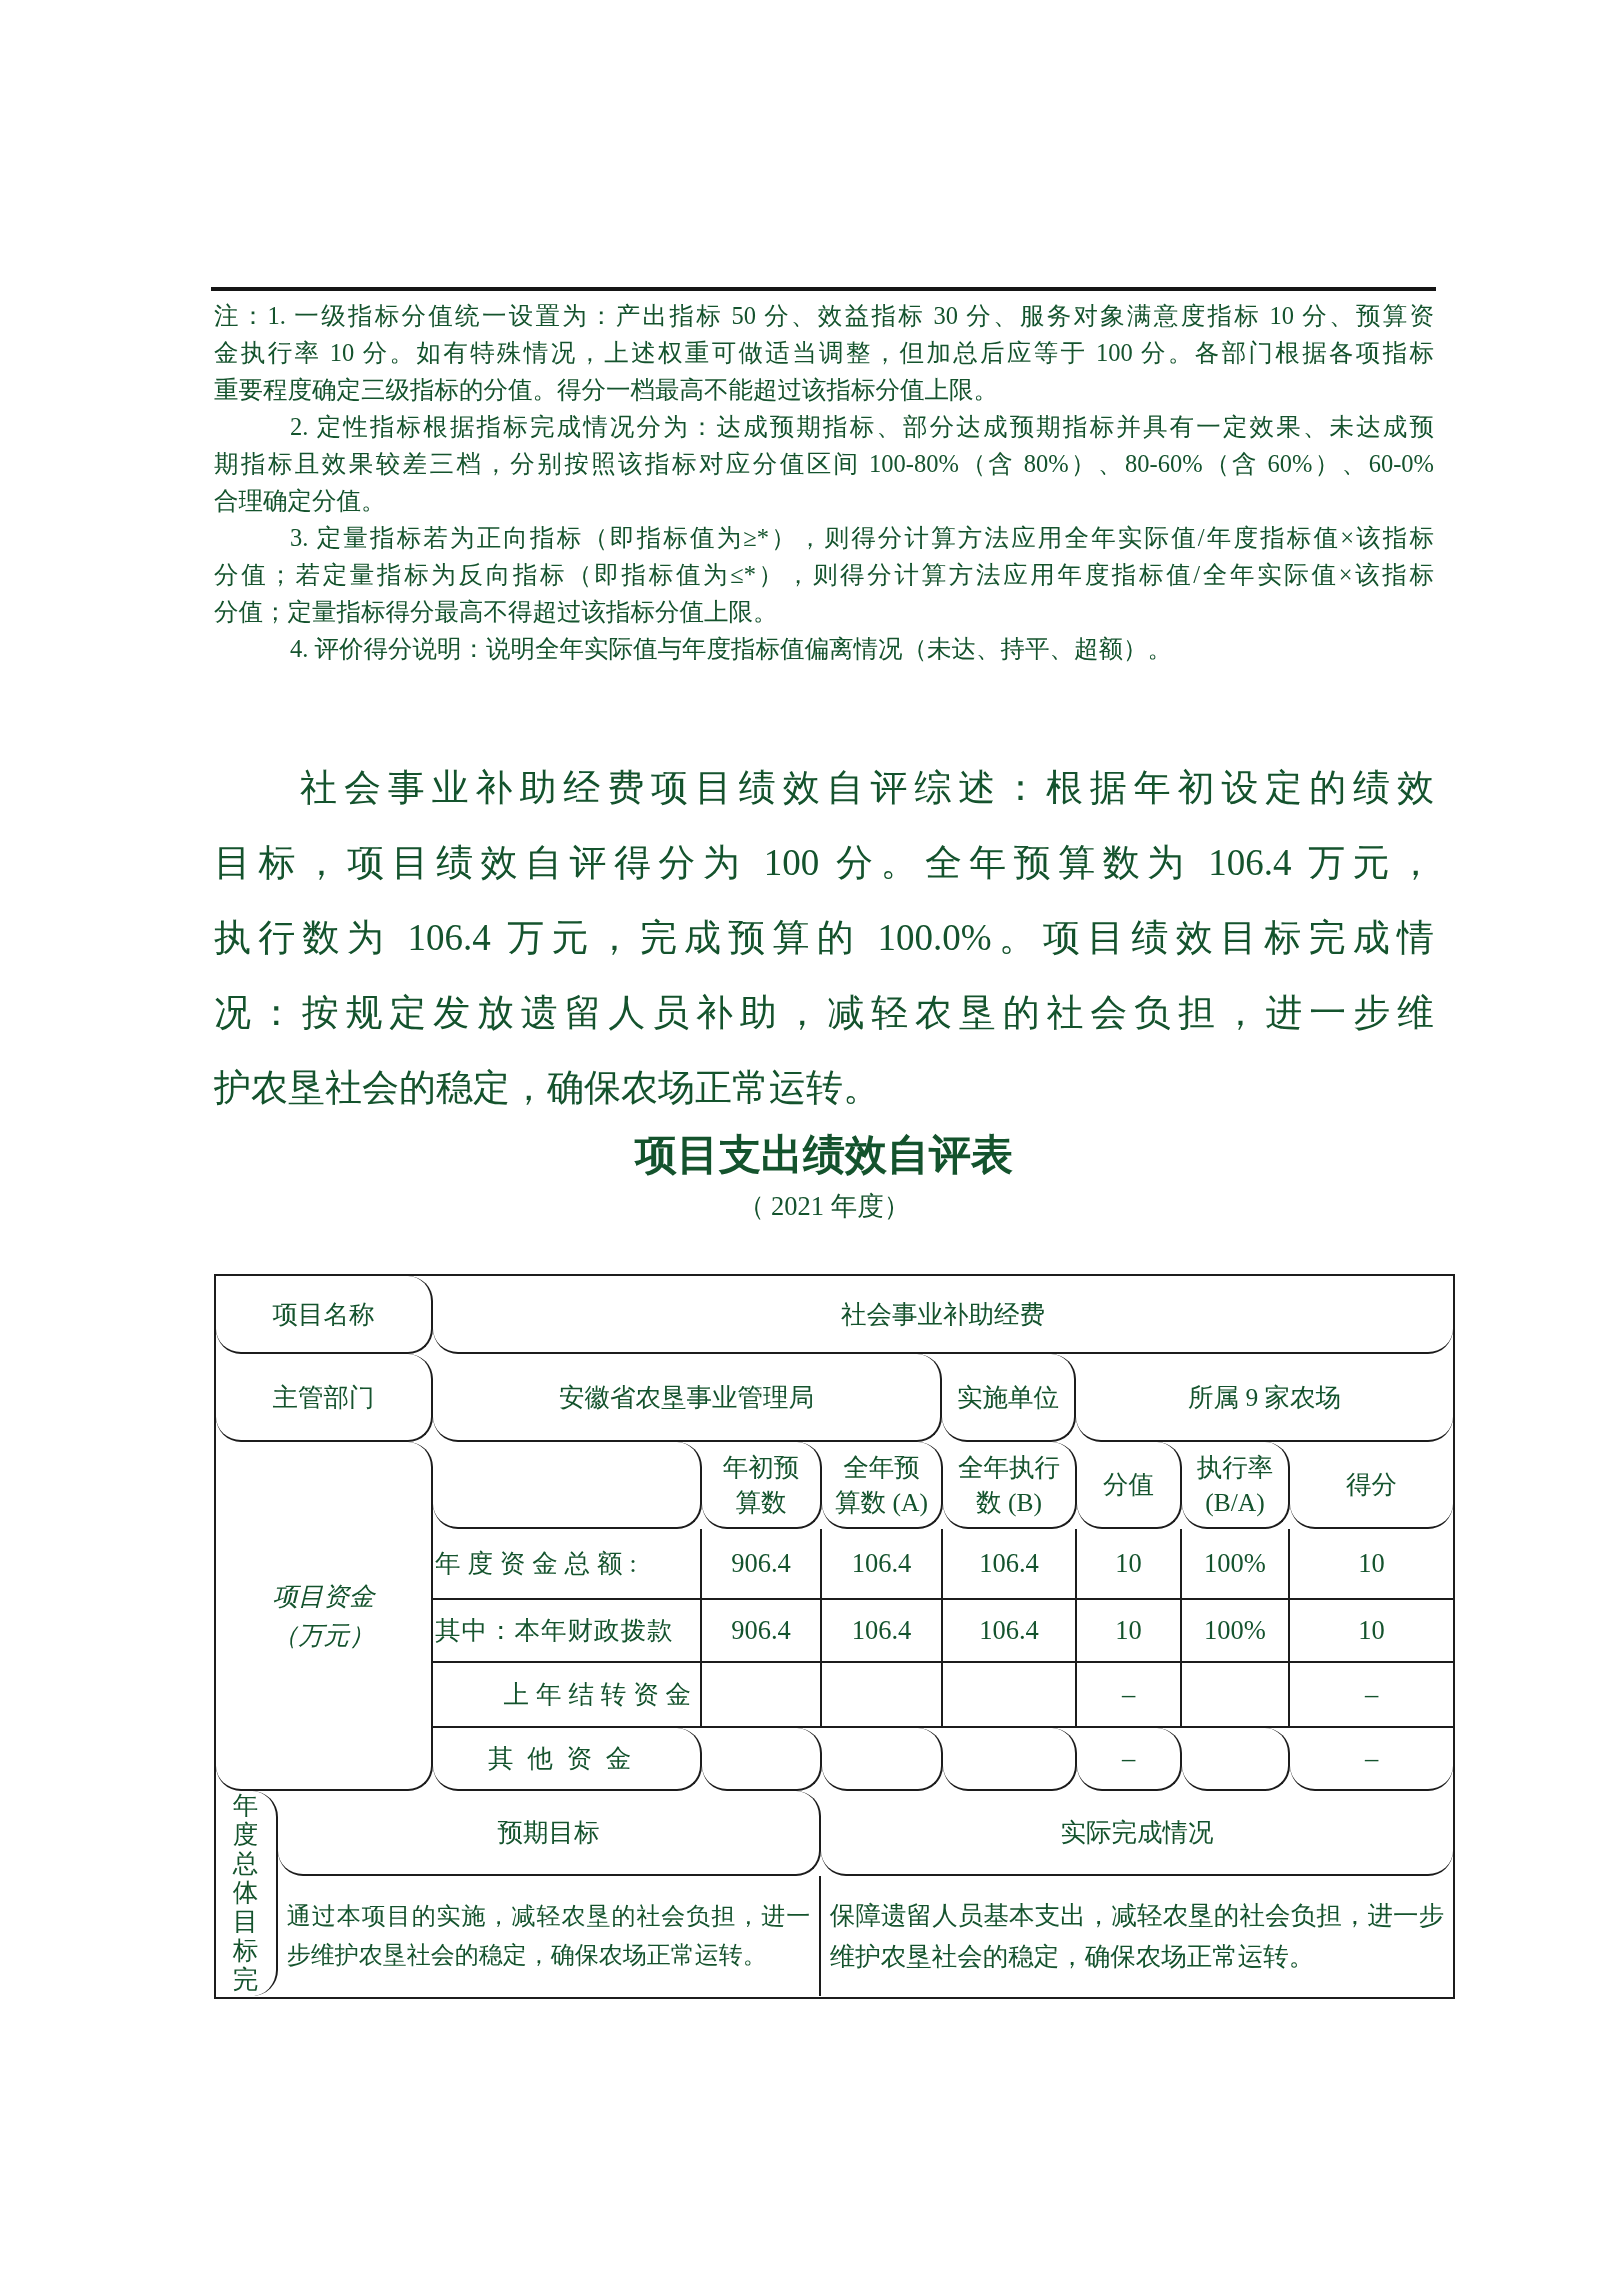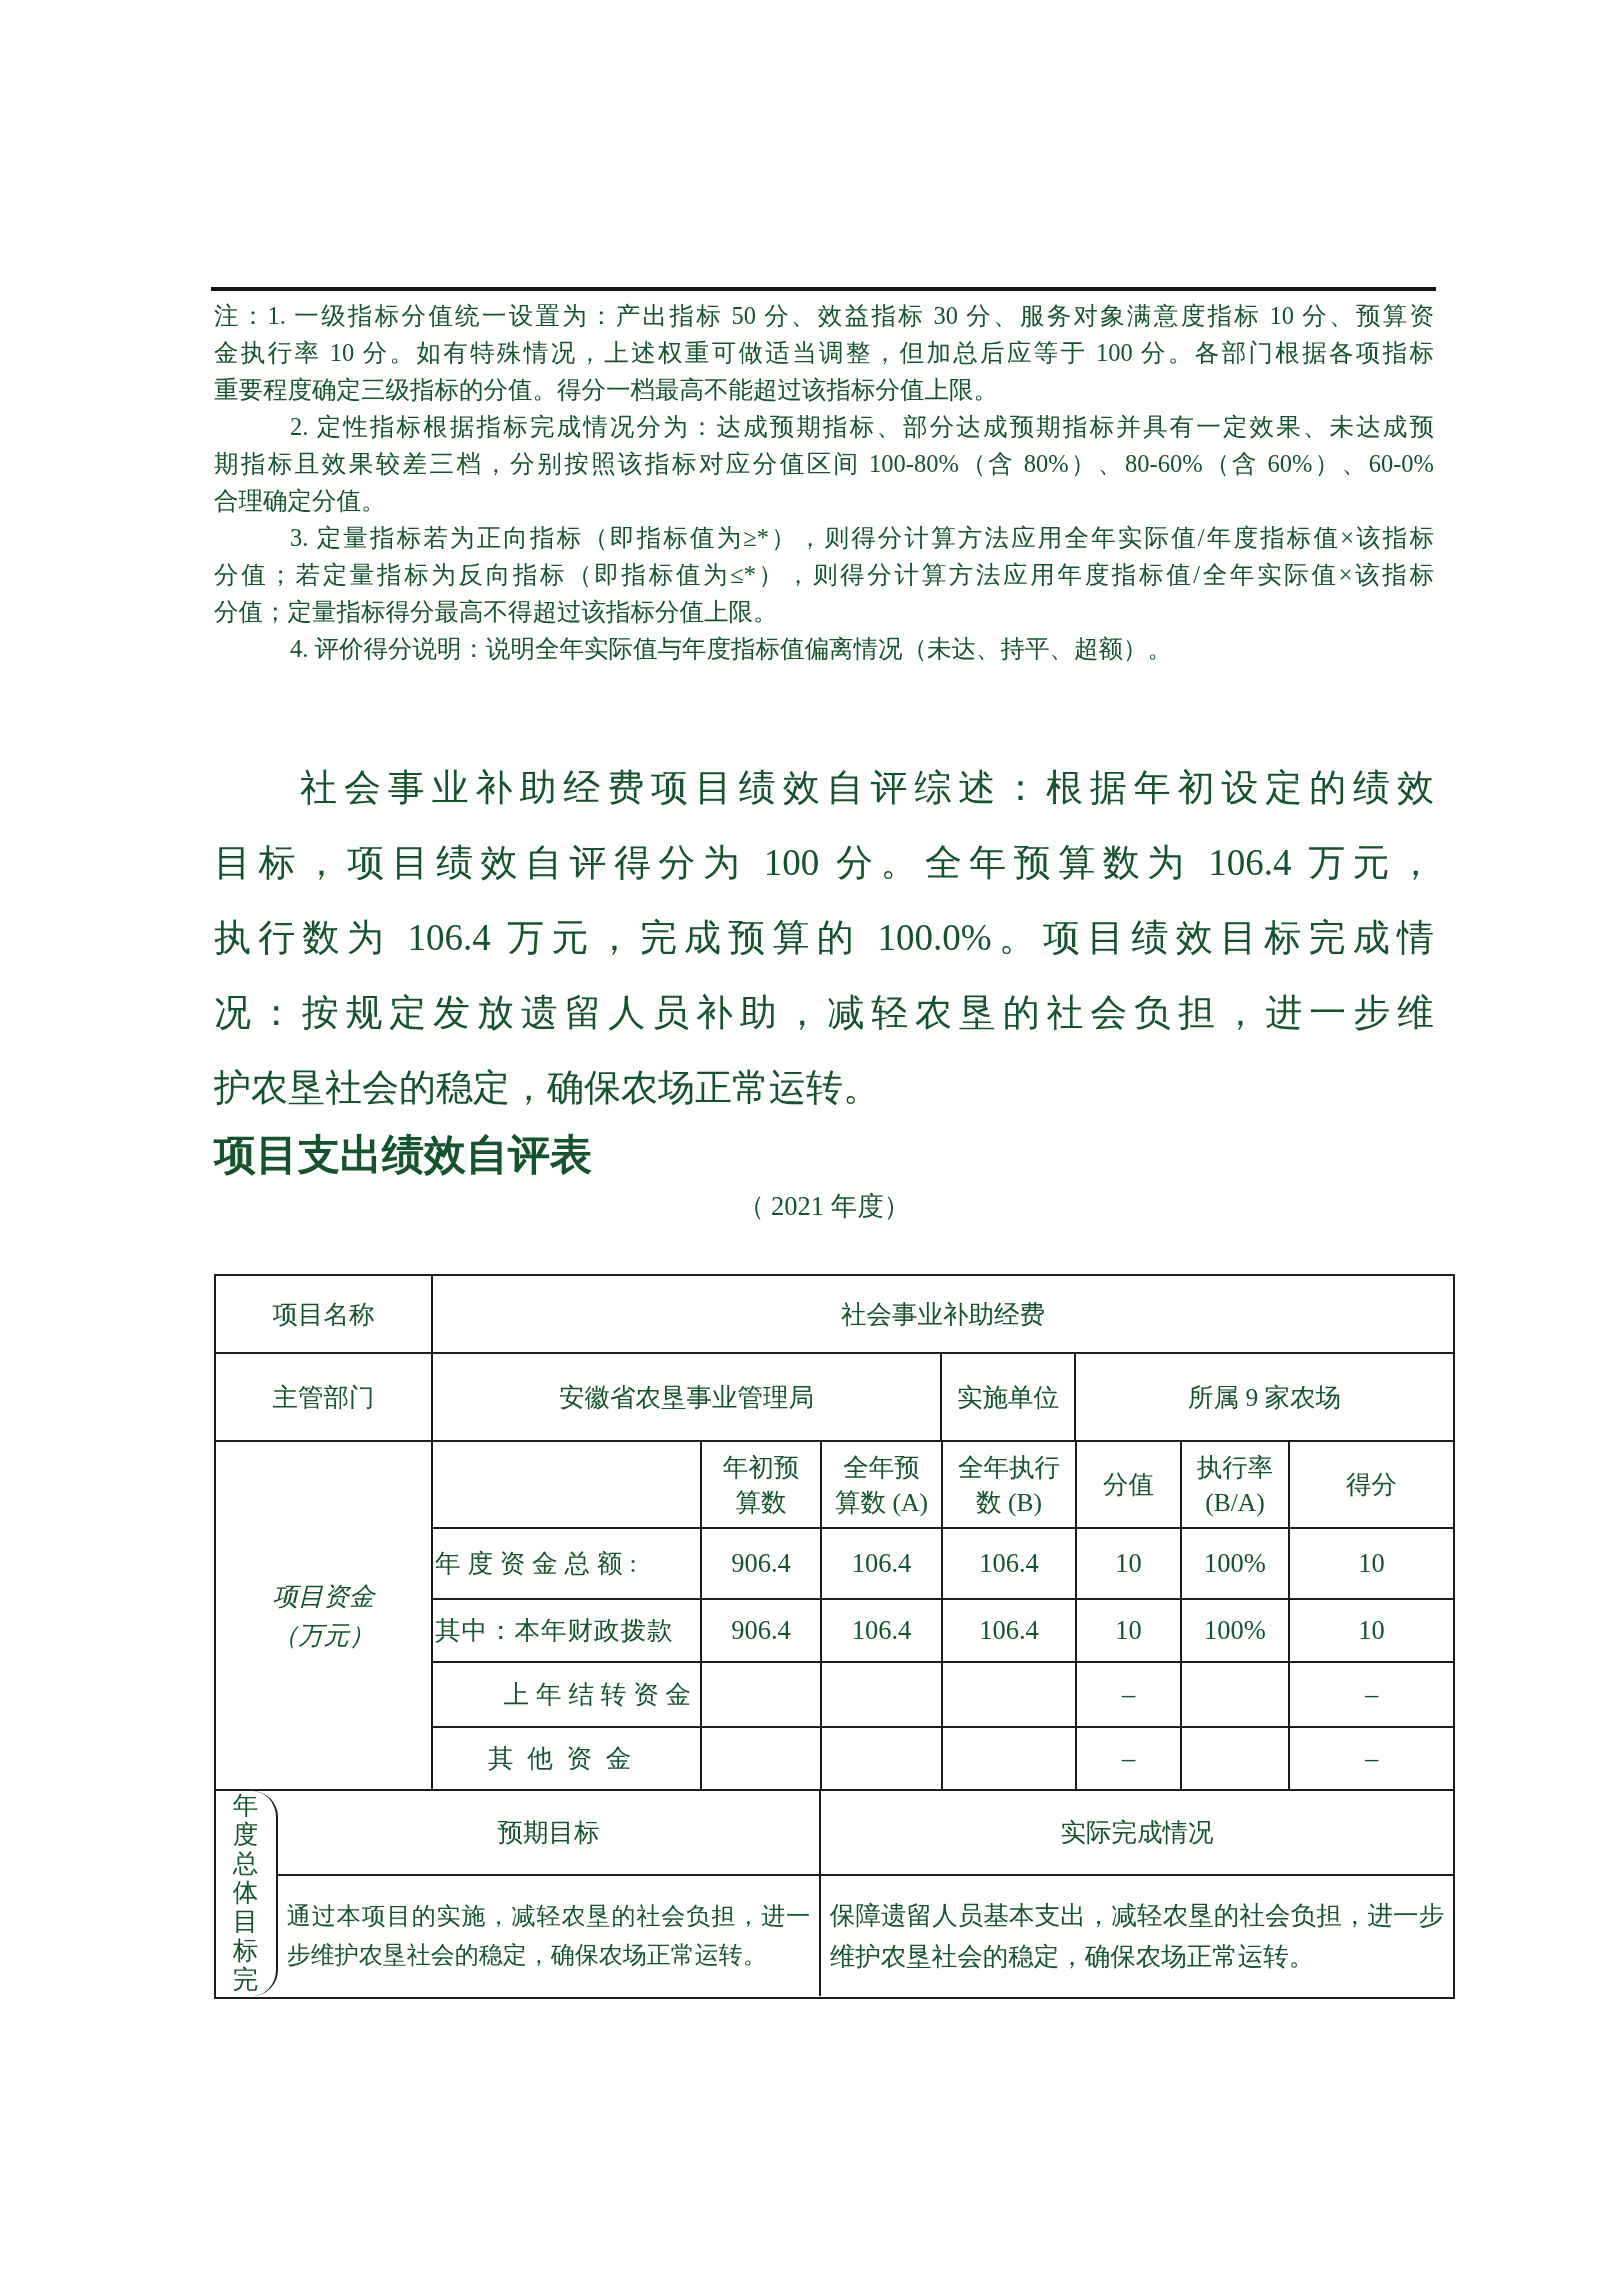--- a/index.html
+++ b/index.html
@@ -12,37 +12,37 @@
   .note-line{white-space:normal;}
   .fill{text-align:justify;text-align-last:justify;}
   .ind{padding-left:76px;}
 
   
   .summary{position:absolute;left:214px;top:750px;width:1220px;font-size:37px;line-height:75px;}
   .sum-line{white-space:normal;}
   .sum-indent{padding-left:86px;}
 
   
-  .tbl-title{position:absolute;left:214px;top:1127px;width:1220px;
+  .tbl-title{position:absolute;left:214px;top:1127px;width:1220px;text-align:center;
              font-family:"Liberation Sans",sans-serif;font-weight:bold;font-size:42px;}
   .tbl-subtitle{position:absolute;left:214px;top:1188px;width:1220px;text-align:center;font-size:26.5px;}
 
   
   .tbl{position:absolute;left:214px;top:1274px;width:1241px;height:725px;
        border:2.9px solid #1c1c1c;box-sizing:border-box;font-size:25.5px;}
   .sec{display:grid;width:100%;box-sizing:border-box;}
   .secA{grid-template-columns:217px 509px 134px 1fr;grid-template-rows:78px 88px;}
   .secB{grid-template-columns:217px 269px 120px 121px 134px 105px 108px 1fr;
         grid-template-rows:87px 71px 63px 65px 63px;}
   .secC{grid-template-columns:62px 543px 1fr;grid-template-rows:85px 120px;}
   .c{display:flex;align-items:center;justify-content:center;box-sizing:border-box;
      overflow:hidden;text-align:center;}
   .br{border-right:2px solid #1c1c1c;}
   .bb2{border-bottom:2px solid #1c1c1c;}
-  .bb3{border-bottom:2.9px solid #1c1c1c;}
+  .bb3{border-bottom:2.9px solid #1c1c1c;border-radius:25px;}
   .span-rows-B{grid-row:1 / span 5;font-style:italic;}
   .span-rows-C{grid-row:1 / span 2;border-radius:26px;}
   .two-line{flex-direction:column;line-height:35px;}
   .funds-label{flex-direction:column;line-height:39px;}
   .lbl{letter-spacing:6.9px;padding:0 2px;}
   .lbl-left{justify-content:flex-start;text-align:left;}
   .lbl-right{justify-content:flex-end;text-align:right;}
   .lbl-wide{letter-spacing:13.7px;}
   .num{font-size:26.5px;}
   .goal-label{flex-direction:column;justify-content:space-evenly;line-height:29px;letter-spacing:4.9px;padding-left:3.9px;}

